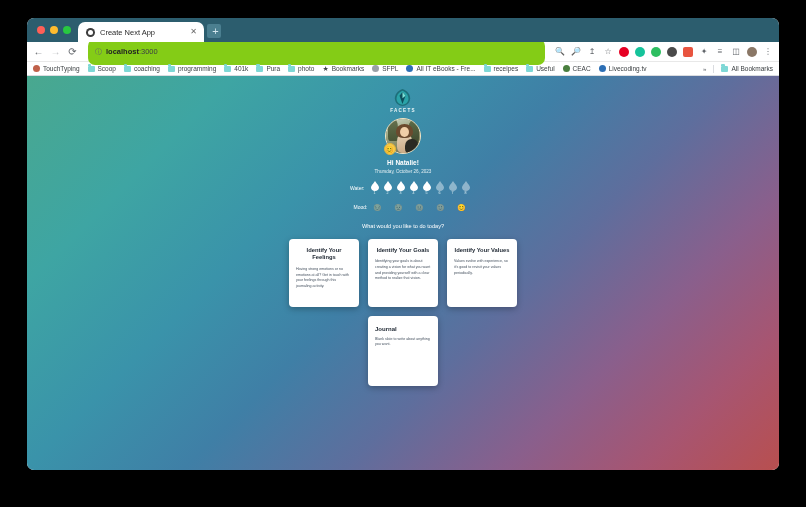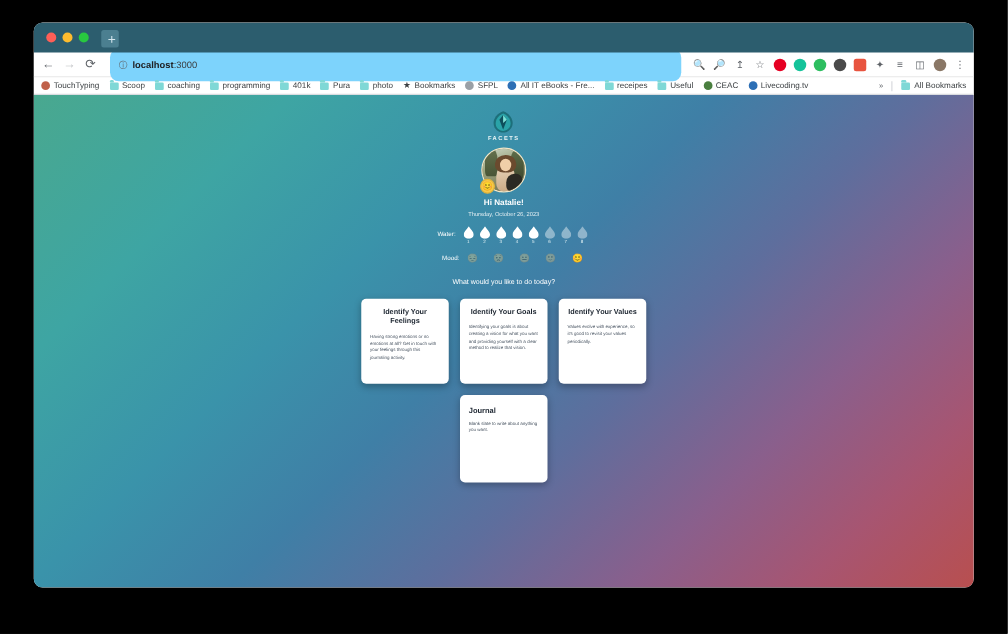--- a/index.html
+++ b/index.html
@@ -83,21 +83,21 @@
     display:flex; align-items:center;
     padding: 0 6px;
     gap: 6px;
     border-bottom: 1px solid #e8e8e8;
   }
   .navbtn { width:11px; height:11px; color:#5f6368; font-size:10px; line-height:11px; text-align:center; flex:0 0 auto;}
   .navbtn.dim { color:#c0c2c5; }
   .omnibox {
     flex: 1;
     height: 26px;
-    background:#7dd3fc;
+    background:#84cc16;
     border-radius: 7px;
     display:flex; align-items:center;
     padding: 0 7px;
     gap: 4px;
     margin: 3px 4px;
     max-width: 478px;
   }
   .omni-icon { font-size:7px; color:#5f6368; }
   .omni-text { font-size:7.5px; color:#3c4043; white-space:nowrap; }
   .omni-text b { color:#202124; font-weight:700; }
@@ -236,20 +236,25 @@
 <body>
 
 <div class="desktop">
   <div class="browser">
 
     <div class="tabstrip">
       <div class="traffic">
         <span class="dot red"></span>
         <span class="dot yellow"></span>
         <span class="dot green"></span>
+      </div>
+      <div class="tab">
+        <span class="tab-favicon"></span>
+        <span class="tab-title">Create Next App</span>
+        <span class="tab-close">✕</span>
       </div>
       <div class="newtab">
         <span class="newtab-sq"></span>
         <span class="newtab-plus">+</span>
       </div>
     </div>
 
     <div class="toolbar">
       <span class="navbtn">←</span>
       <span class="navbtn dim">→</span>

